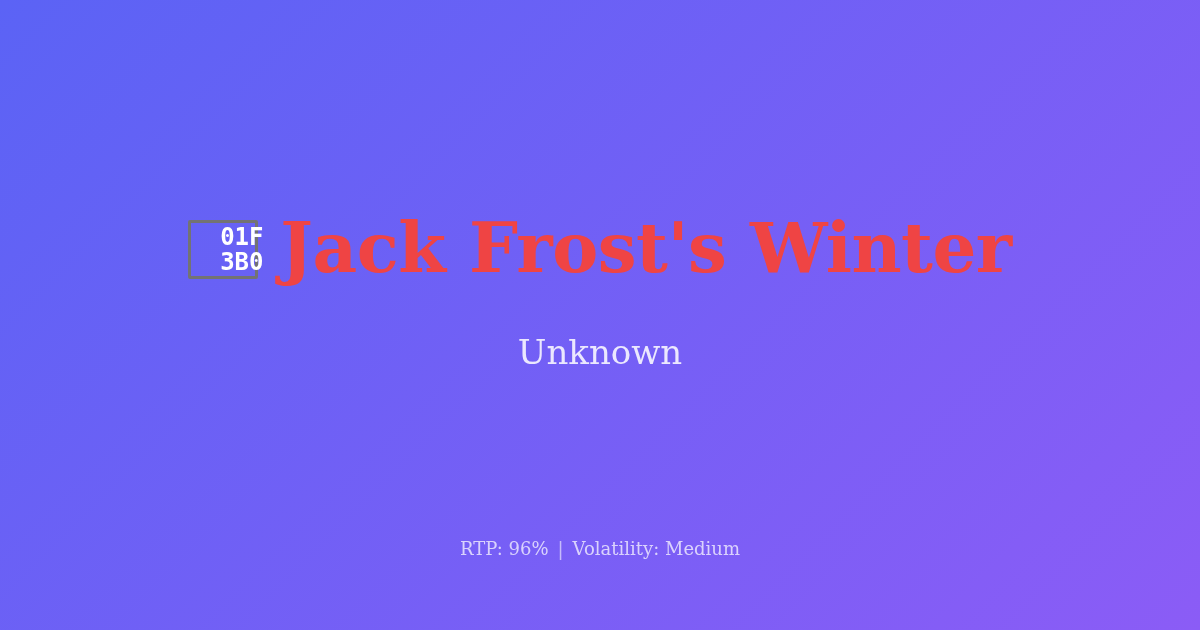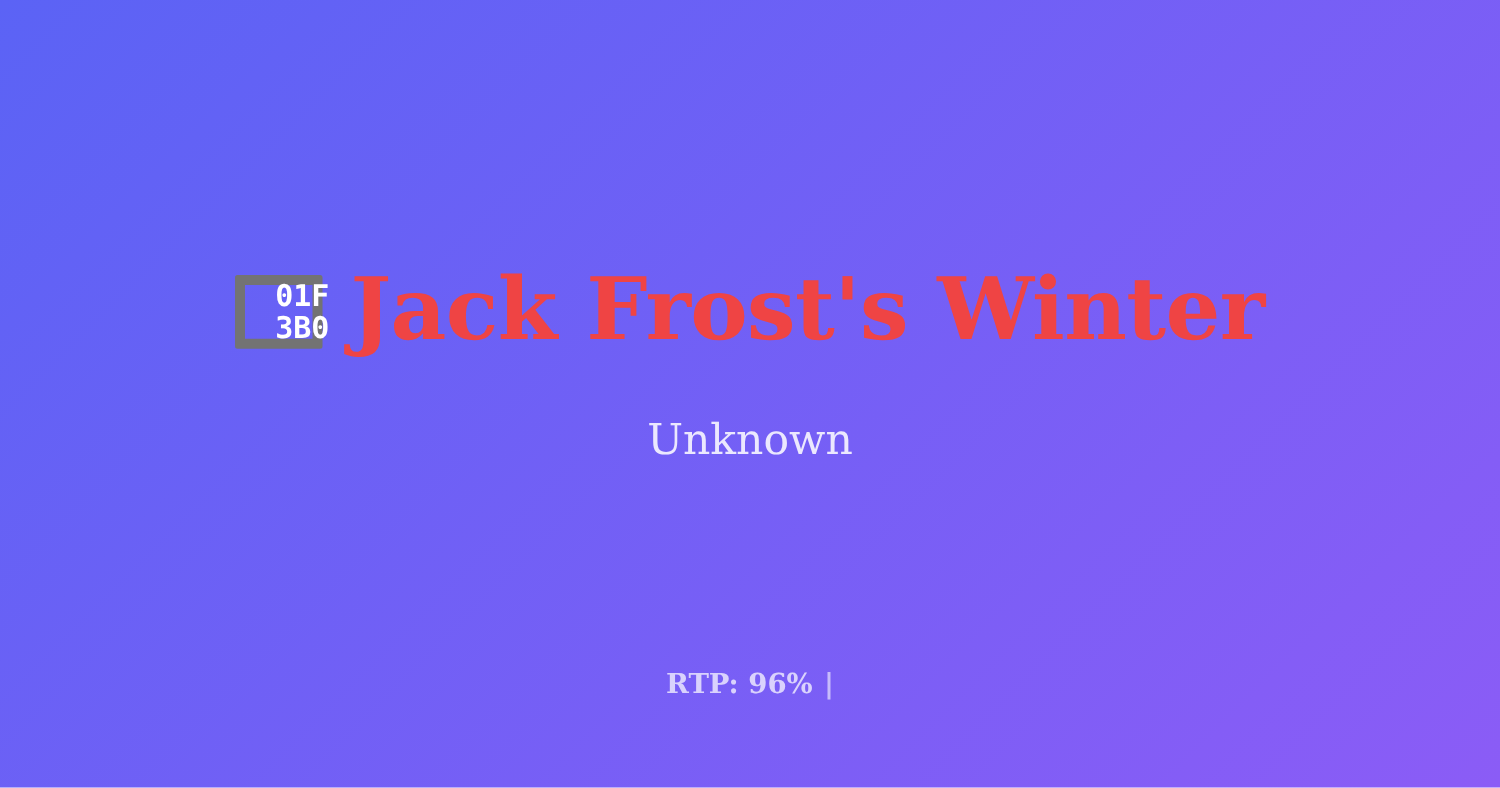--- a/index.html
+++ b/index.html
@@ -39,21 +39,21 @@
   }
 
   
   .tofu-glyph {
     display: inline-flex;
     flex-direction: column;
     align-items: center;
     justify-content: center;
     width: 70px;
     height: 59px;
-    border: 8px solid #737373;
+    border: 3px solid #737373;
     border-radius: 2px;
     flex: 0 0 auto;
     position: relative;
     top: 2px;
     padding-left: 37px;
   }
 
   .tofu-glyph .hex-row {
     font-family: "DejaVu Sans Mono", "Liberation Mono", monospace;
     font-size: 24px;
@@ -83,23 +83,23 @@
     color: rgba(255, 255, 255, 0.86);
   }
 
   
   .meta-line {
     position: absolute;
     left: 0;
     right: 0;
     bottom: 70px;
     font-family: "DejaVu Serif", "Liberation Serif", serif;
-    font-size: 22px;
+    font-size: 18px;
     line-height: 1.2;
-    font-weight: 700;
+    font-weight: 400;
     color: rgba(255, 255, 255, 0.72);
     display: flex;
     align-items: center;
     justify-content: center;
     gap: 9px;
     white-space: nowrap;
   }
 
   .meta-sep {
     color: rgba(255, 255, 255, 0.58);
@@ -118,15 +118,16 @@
     </span>
 
     <h1 class="game-title">Jack Frost's Winter</h1>
   </div>
 
   <div class="provider">Unknown</div>
 
   <div class="meta-line">
     <span>RTP: 96%</span>
     <span class="meta-sep">|</span>
+    <span>Volatility: Medium</span>
   </div>
 
 </div>
 
 </body></html>

